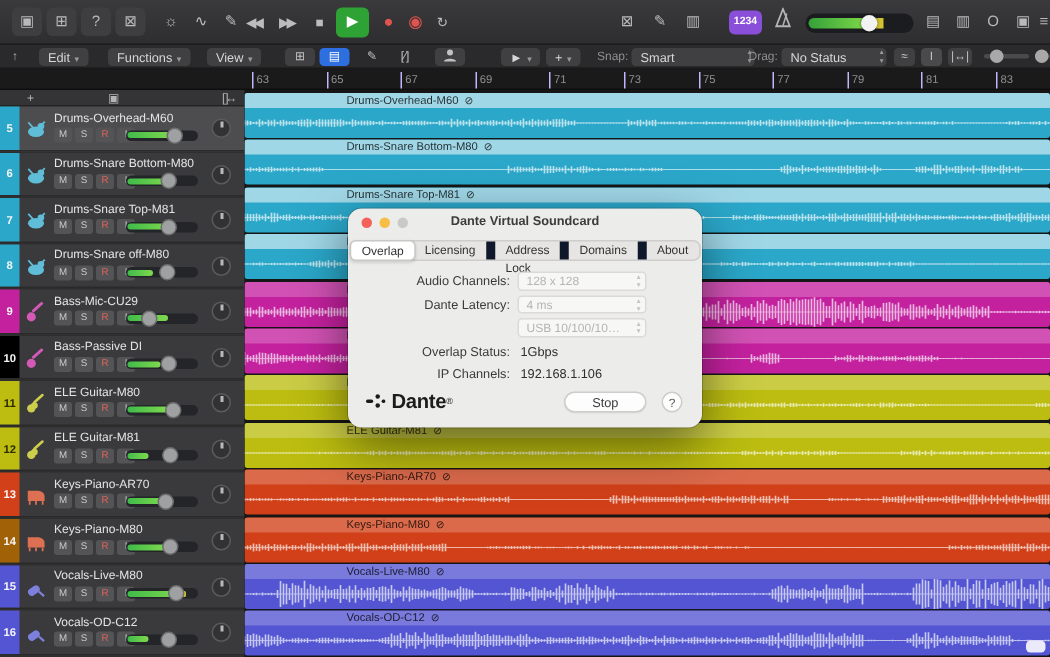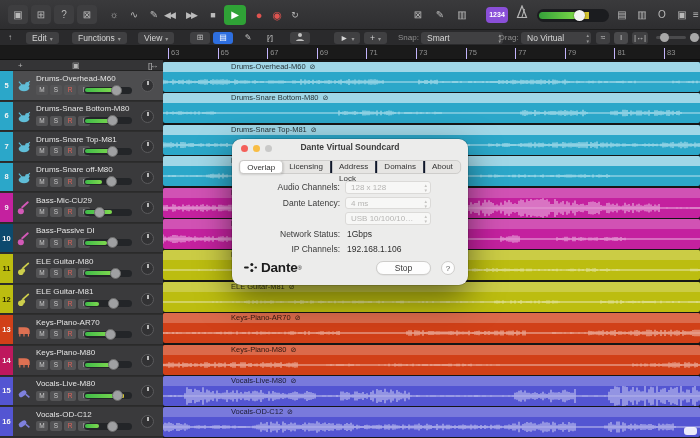--- a/index.html
+++ b/index.html
@@ -97,21 +97,21 @@
 
   
   #dialog{position:absolute;left:232px;top:139px;width:236px;height:146px;border-radius:9px;
     background:#ececeb;box-shadow:0 12px 34px rgba(0,0,0,.5),0 0 0 .5px rgba(0,0,0,.25);
     font-size:8.5px;color:#333;}
   #dlg-titlebar{position:absolute;left:0;top:0;right:0;height:16px;text-align:center;
     font-weight:bold;font-size:8.5px;color:#3c3c3c;line-height:17px;}
   .traffic{position:absolute;top:5.5px;width:7px;height:7px;border-radius:50%;}
   #dlg-tabs{position:absolute;left:50%;transform:translateX(-50%);top:21px;display:flex;
     border:1px solid #cecdcb;border-radius:5px;background:#e6e5e3;height:14px;}
-  .tab{padding:0 7px;line-height:12px;font-size:8px;color:#333;border-right:2px solid #0f172a;}
+  .tab{padding:0 7px;line-height:12px;font-size:8px;color:#333;border-right:6px solid #0f172a;}
   .tab:last-child{border-right:none;}
   .tab.active{background:#fff;border-radius:4px;margin:-1px;line-height:14px;border:1px solid #c9c8c6;
     box-shadow:0 1px 2px rgba(0,0,0,.12);position:relative;}
   #dlg-fields{position:absolute;left:0;top:42px;right:0;}
   .frow{position:relative;height:15.5px;}
   .flabel{position:absolute;left:0;width:108px;text-align:right;line-height:13px;color:#3a3a3a;}
   .fselect{position:absolute;left:113px;top:0;width:86px;height:12.5px;background:#f7f7f6;
     border:1px solid #dbdad8;border-radius:3px;color:#b6b5b3;font-size:8px;line-height:11px;
     padding-left:5px;}
   .fselect .updown{position:absolute;right:3px;top:1px;display:flex;flex-direction:column;
@@ -196,21 +196,21 @@
     <span class="elabel" style="left:398px">Snap:</span>
     <span class="dropdown" style="left:421px;width:82px">
       <span>Smart</span>
       <span class="updown">
           <span>▴</span>
           <span>▾</span>
         </span>
     </span>
     <span class="elabel" style="left:499px">Drag:</span>
     <span class="dropdown" style="left:521px;width:70px">
-      <span>No Virtual</span>
+      <span>No Status</span>
       <span class="updown">
           <span>▴</span>
           <span>▾</span>
         </span>
     </span>
     <span class="eicon" style="left:596px;width:14px">≈</span>
     <span class="eicon" style="left:614px;width:14px;background:#4a4a4c">I</span>
     <span class="eicon" style="left:632px;width:16px">|<span>↔</span>|</span>
     <span class="mini-slider" style="left:656px">
         <span class="dot" style="left:4px"></span>
@@ -327,21 +327,21 @@
         <span class="tbtn" style="left:50px">S</span>
         <span class="tbtn r" style="left:64px">R</span>
         <span class="tbtn" style="left:78px">I</span>
         <span class="tslider">
           <span class="fill" style="width:26.68px"></span>
           <span class="knob" style="left:10.36px"></span>
         </span>
         <span class="pan"></span>
       </div>
       <div class="trow" style="top: 163.75px;">
-        <span class="numcell" style="background:#0c4a6e;color:#f5f5f5">10</span>
+        <span class="numcell" style="background:#000000;color:#f5f5f5">10</span>
         <span class="inst"><svg width="14" height="14" viewBox="0 0 12 12">
             <circle cx="3.3" cy="8.8" r="2.6" fill="rgb(211,89,183)"></circle>
             <rect x="3.9" y="5.1" width="8" height="1.6" rx=".8" transform="rotate(-42 3.9 5.9)" fill="rgb(211,89,183)"></rect>
           </svg></span>
         <span class="tname">Bass-Passive DI</span>
         <span class="tbtn" style="left:36px">M</span>
         <span class="tbtn" style="left:50px">S</span>
         <span class="tbtn r" style="left:64px">R</span>
         <span class="tbtn" style="left:78px">I</span>
         <span class="tslider">
@@ -399,21 +399,21 @@
         <span class="tbtn" style="left:50px">S</span>
         <span class="tbtn r" style="left:64px">R</span>
         <span class="tbtn" style="left:78px">I</span>
         <span class="tslider">
           <span class="fill" style="width:25.3px"></span>
           <span class="knob" style="left:21.46px"></span>
         </span>
         <span class="pan"></span>
       </div>
       <div class="trow" style="top: 285.95px;">
-        <span class="numcell" style="background:#be185d;color:#f5f5f5">14</span>
+        <span class="numcell" style="background:#a16207;color:#f5f5f5">14</span>
         <span class="inst"><svg width="14" height="14" viewBox="0 0 12 12">
             <path d="M1.3 3.6 h5.2 c3 0 4.4 1.4 4.4 3.3 V9.4 H1.3 Z" fill="rgb(221,112,82)"></path>
             <line x1="2.4" y1="9.4" x2="2.4" y2="11.6" stroke="rgb(221,112,82)" stroke-width="1"></line>
             <line x1="6" y1="9.4" x2="6" y2="11.6" stroke="rgb(221,112,82)" stroke-width="1"></line>
             <line x1="9.8" y1="9.4" x2="9.8" y2="11.6" stroke="rgb(221,112,82)" stroke-width="1"></line>
           </svg></span>
         <span class="tname">Keys-Piano-M80</span>
         <span class="tbtn" style="left:36px">M</span>
         <span class="tbtn" style="left:50px">S</span>
         <span class="tbtn r" style="left:64px">R</span>
@@ -578,21 +578,21 @@
               <span>▾</span>
             </span></span>
         </div>
         <div class="frow">
           <span class="fselect">USB 10/100/10…<span class="updown">
               <span>▴</span>
               <span>▾</span>
             </span></span>
         </div>
         <div class="frow">
-          <span class="flabel">Network Status:</span>
+          <span class="flabel">Overlap Status:</span>
           <span class="fvalue">1Gbps</span>
         </div>
         <div class="frow">
           <span class="flabel">IP Channels:</span>
           <span class="fvalue">192.168.1.106</span>
         </div>
       </div>
     <div id="dlg-footer">
       <span id="dante-logo">
         <svg width="13" height="13" viewBox="0 0 13 13">

